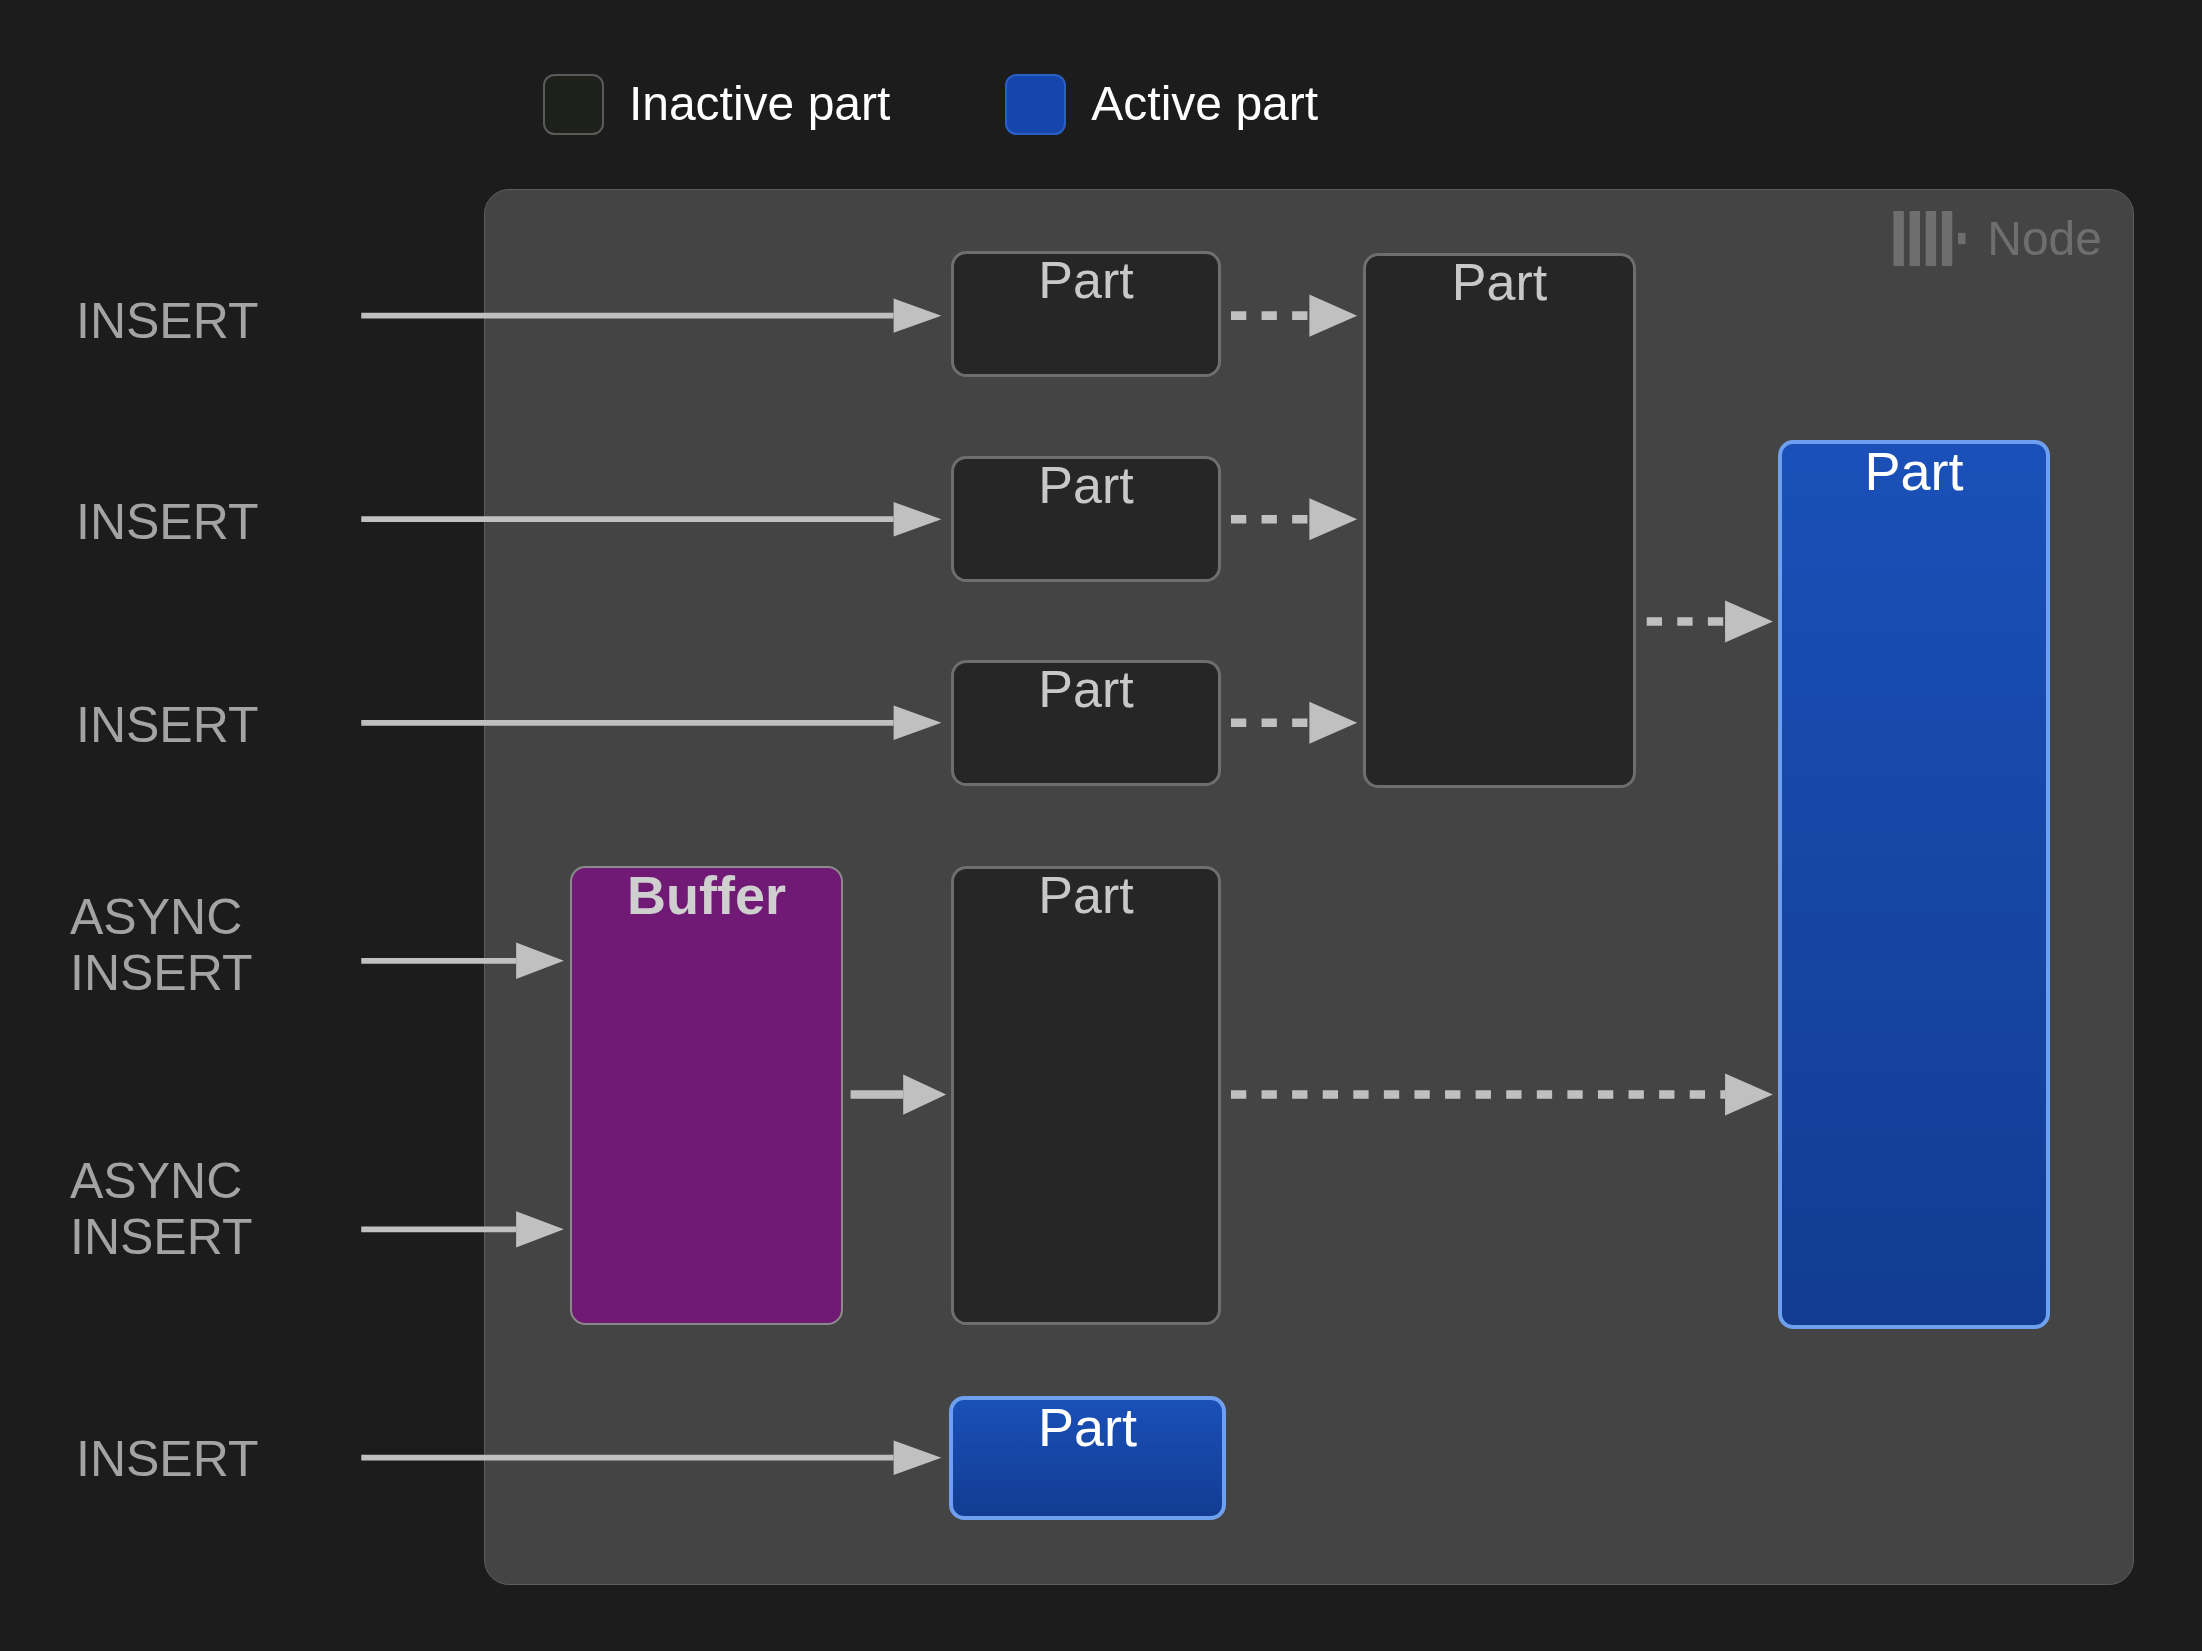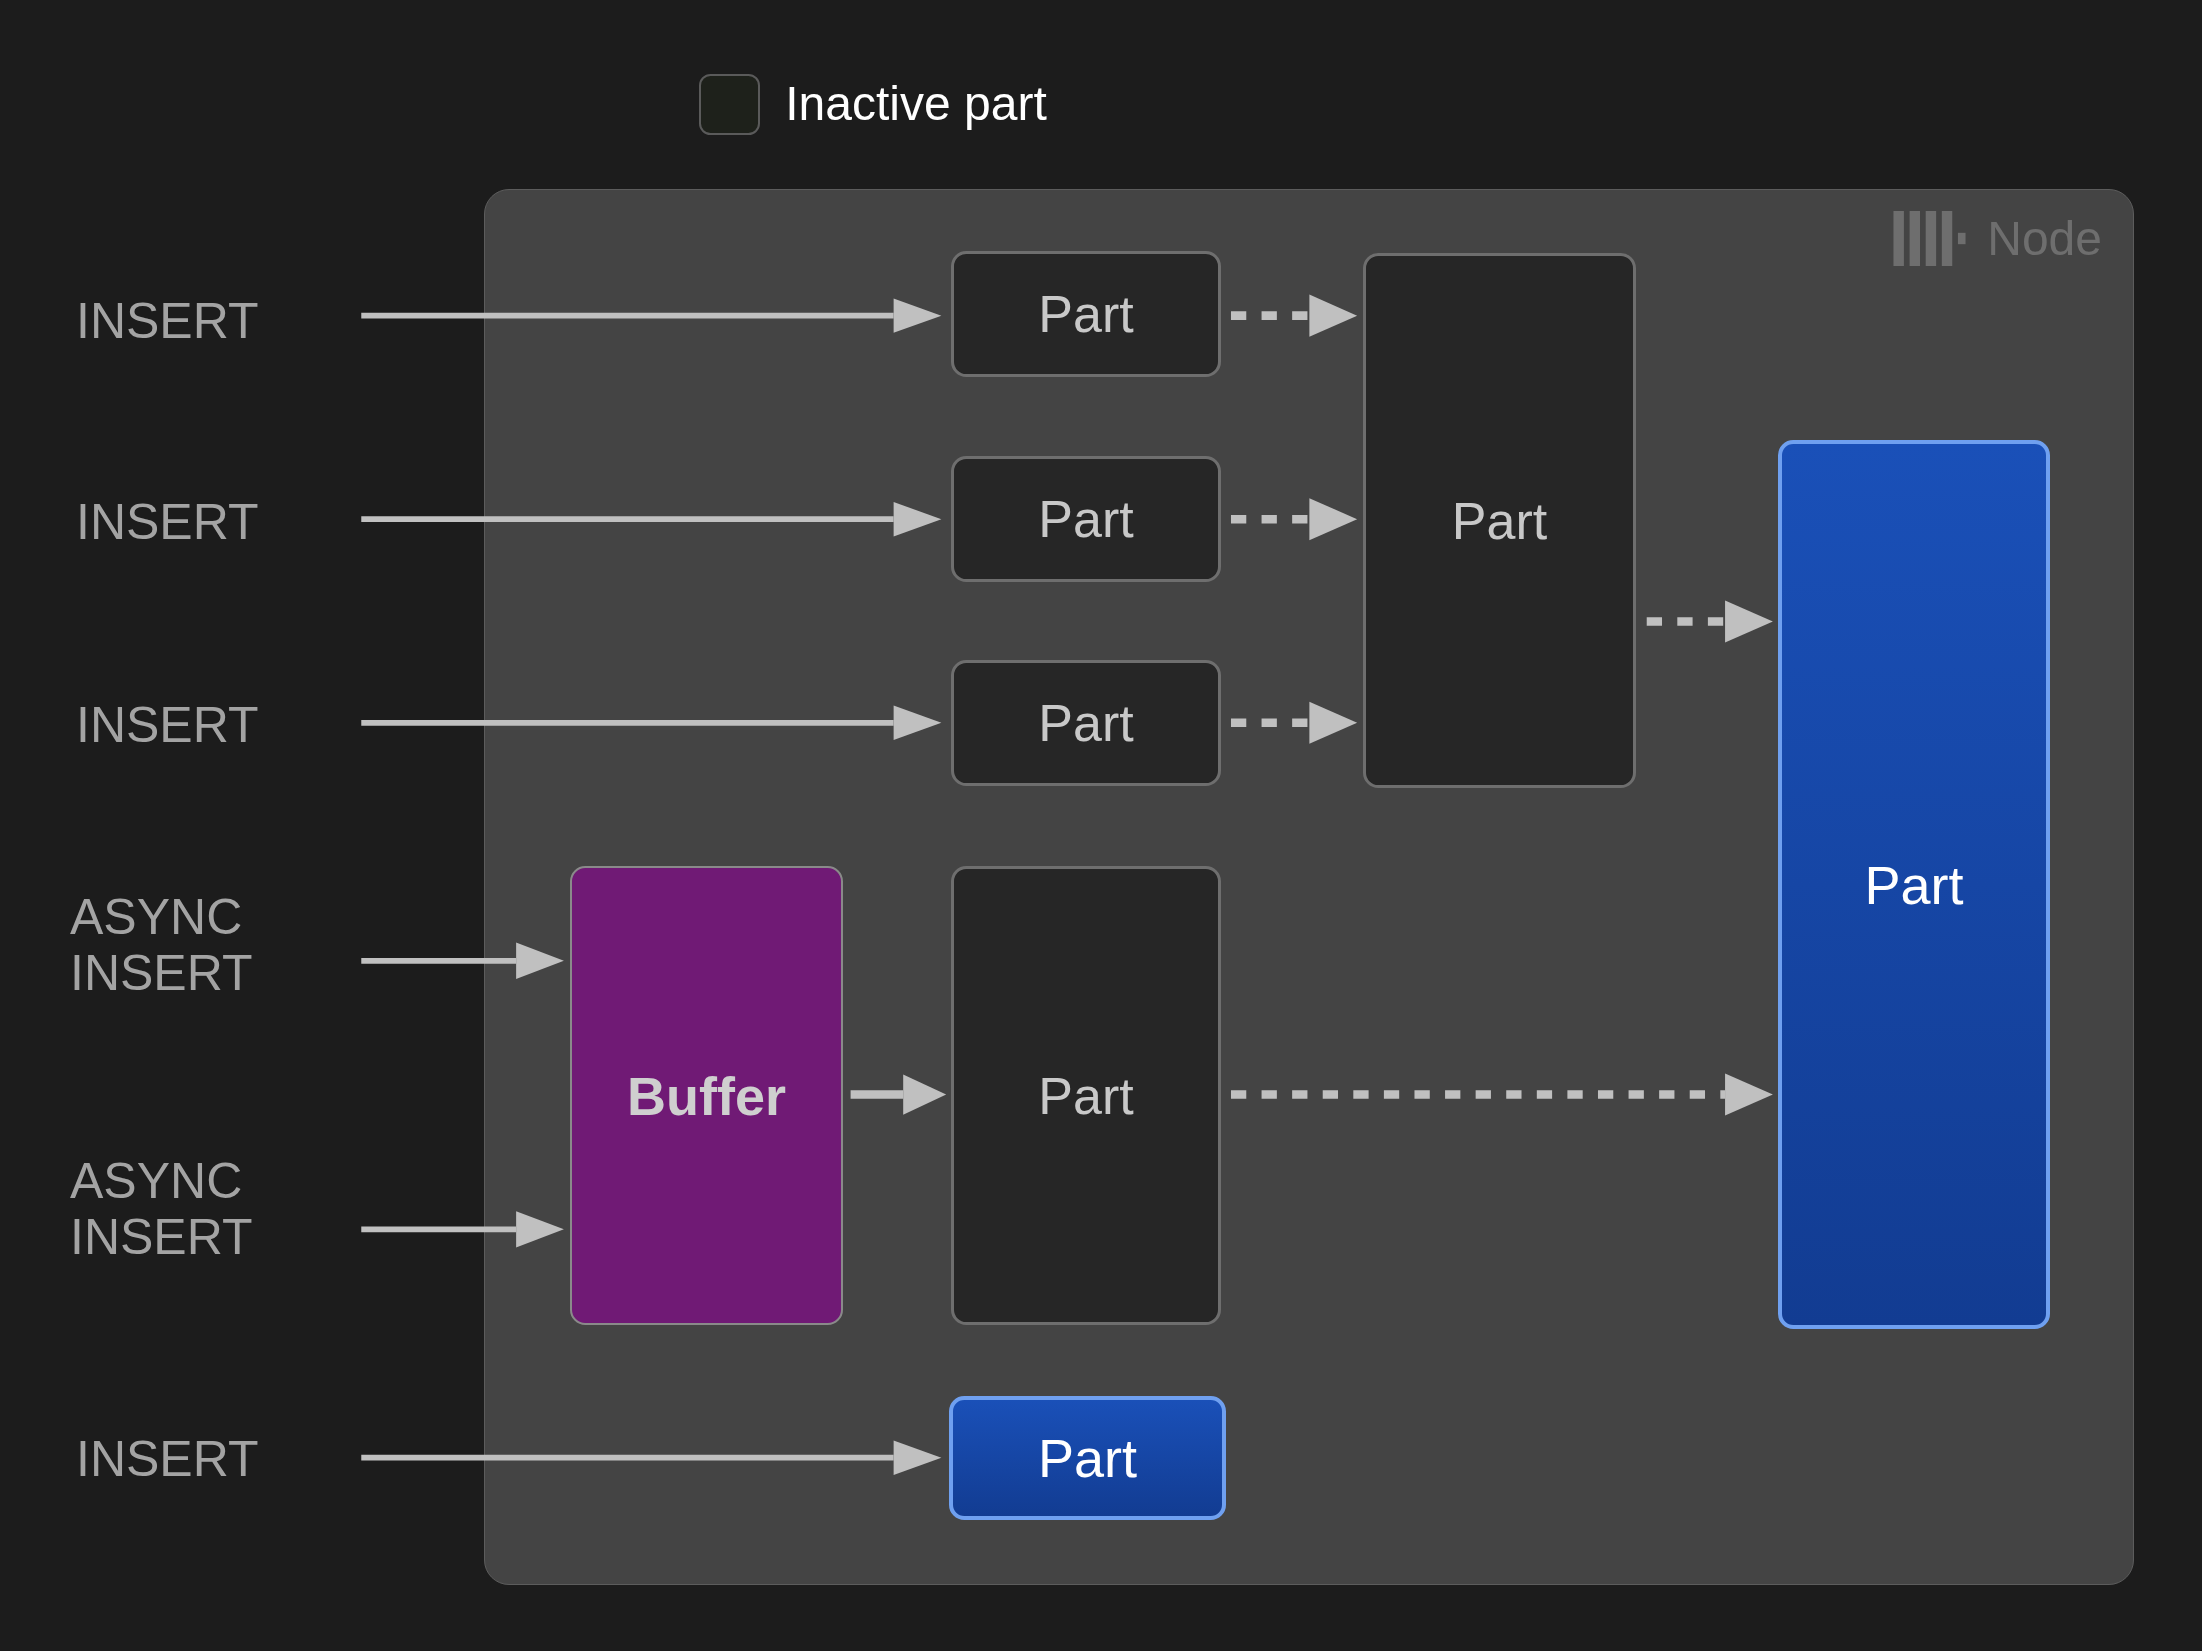--- a/index.html
+++ b/index.html
@@ -90,21 +90,20 @@
     line-height: 1.12;
     white-space: pre-line;
     text-align: left;
   }
 
   
   .box {
     position: absolute;
     box-sizing: border-box;
     display: flex;
-    align-items: center;
     justify-content: center;
     border-radius: 15.3px;
   }
   .box span { line-height: 1; }
   .box.inactive {
     background: #262626;
     border: 3.8px solid #6e6e6e;
   }
   .box.inactive span {
     color: #c8c8c8;
@@ -143,20 +142,24 @@
 
 <div id="legend">
 
   <div class="legend-item">
     <span class="swatch inactive"></span>
     <span class="legend-label">Inactive part</span>
   </div>
 
   <div class="legend-gap"></div>
 
+  <div class="legend-item">
+    <span class="swatch active"></span>
+    <span class="legend-label">Active part</span>
+  </div>
 
   <div class="legend-gap"></div>
 
 
 </div>
 
 <div id="node-panel">
   <div id="node-badge">
     <svg class="ch-logo" width="73" height="55" viewBox="0 0 76 58">
       <rect x="0" y="0" width="11" height="58" fill="#6e6e6e"></rect>

